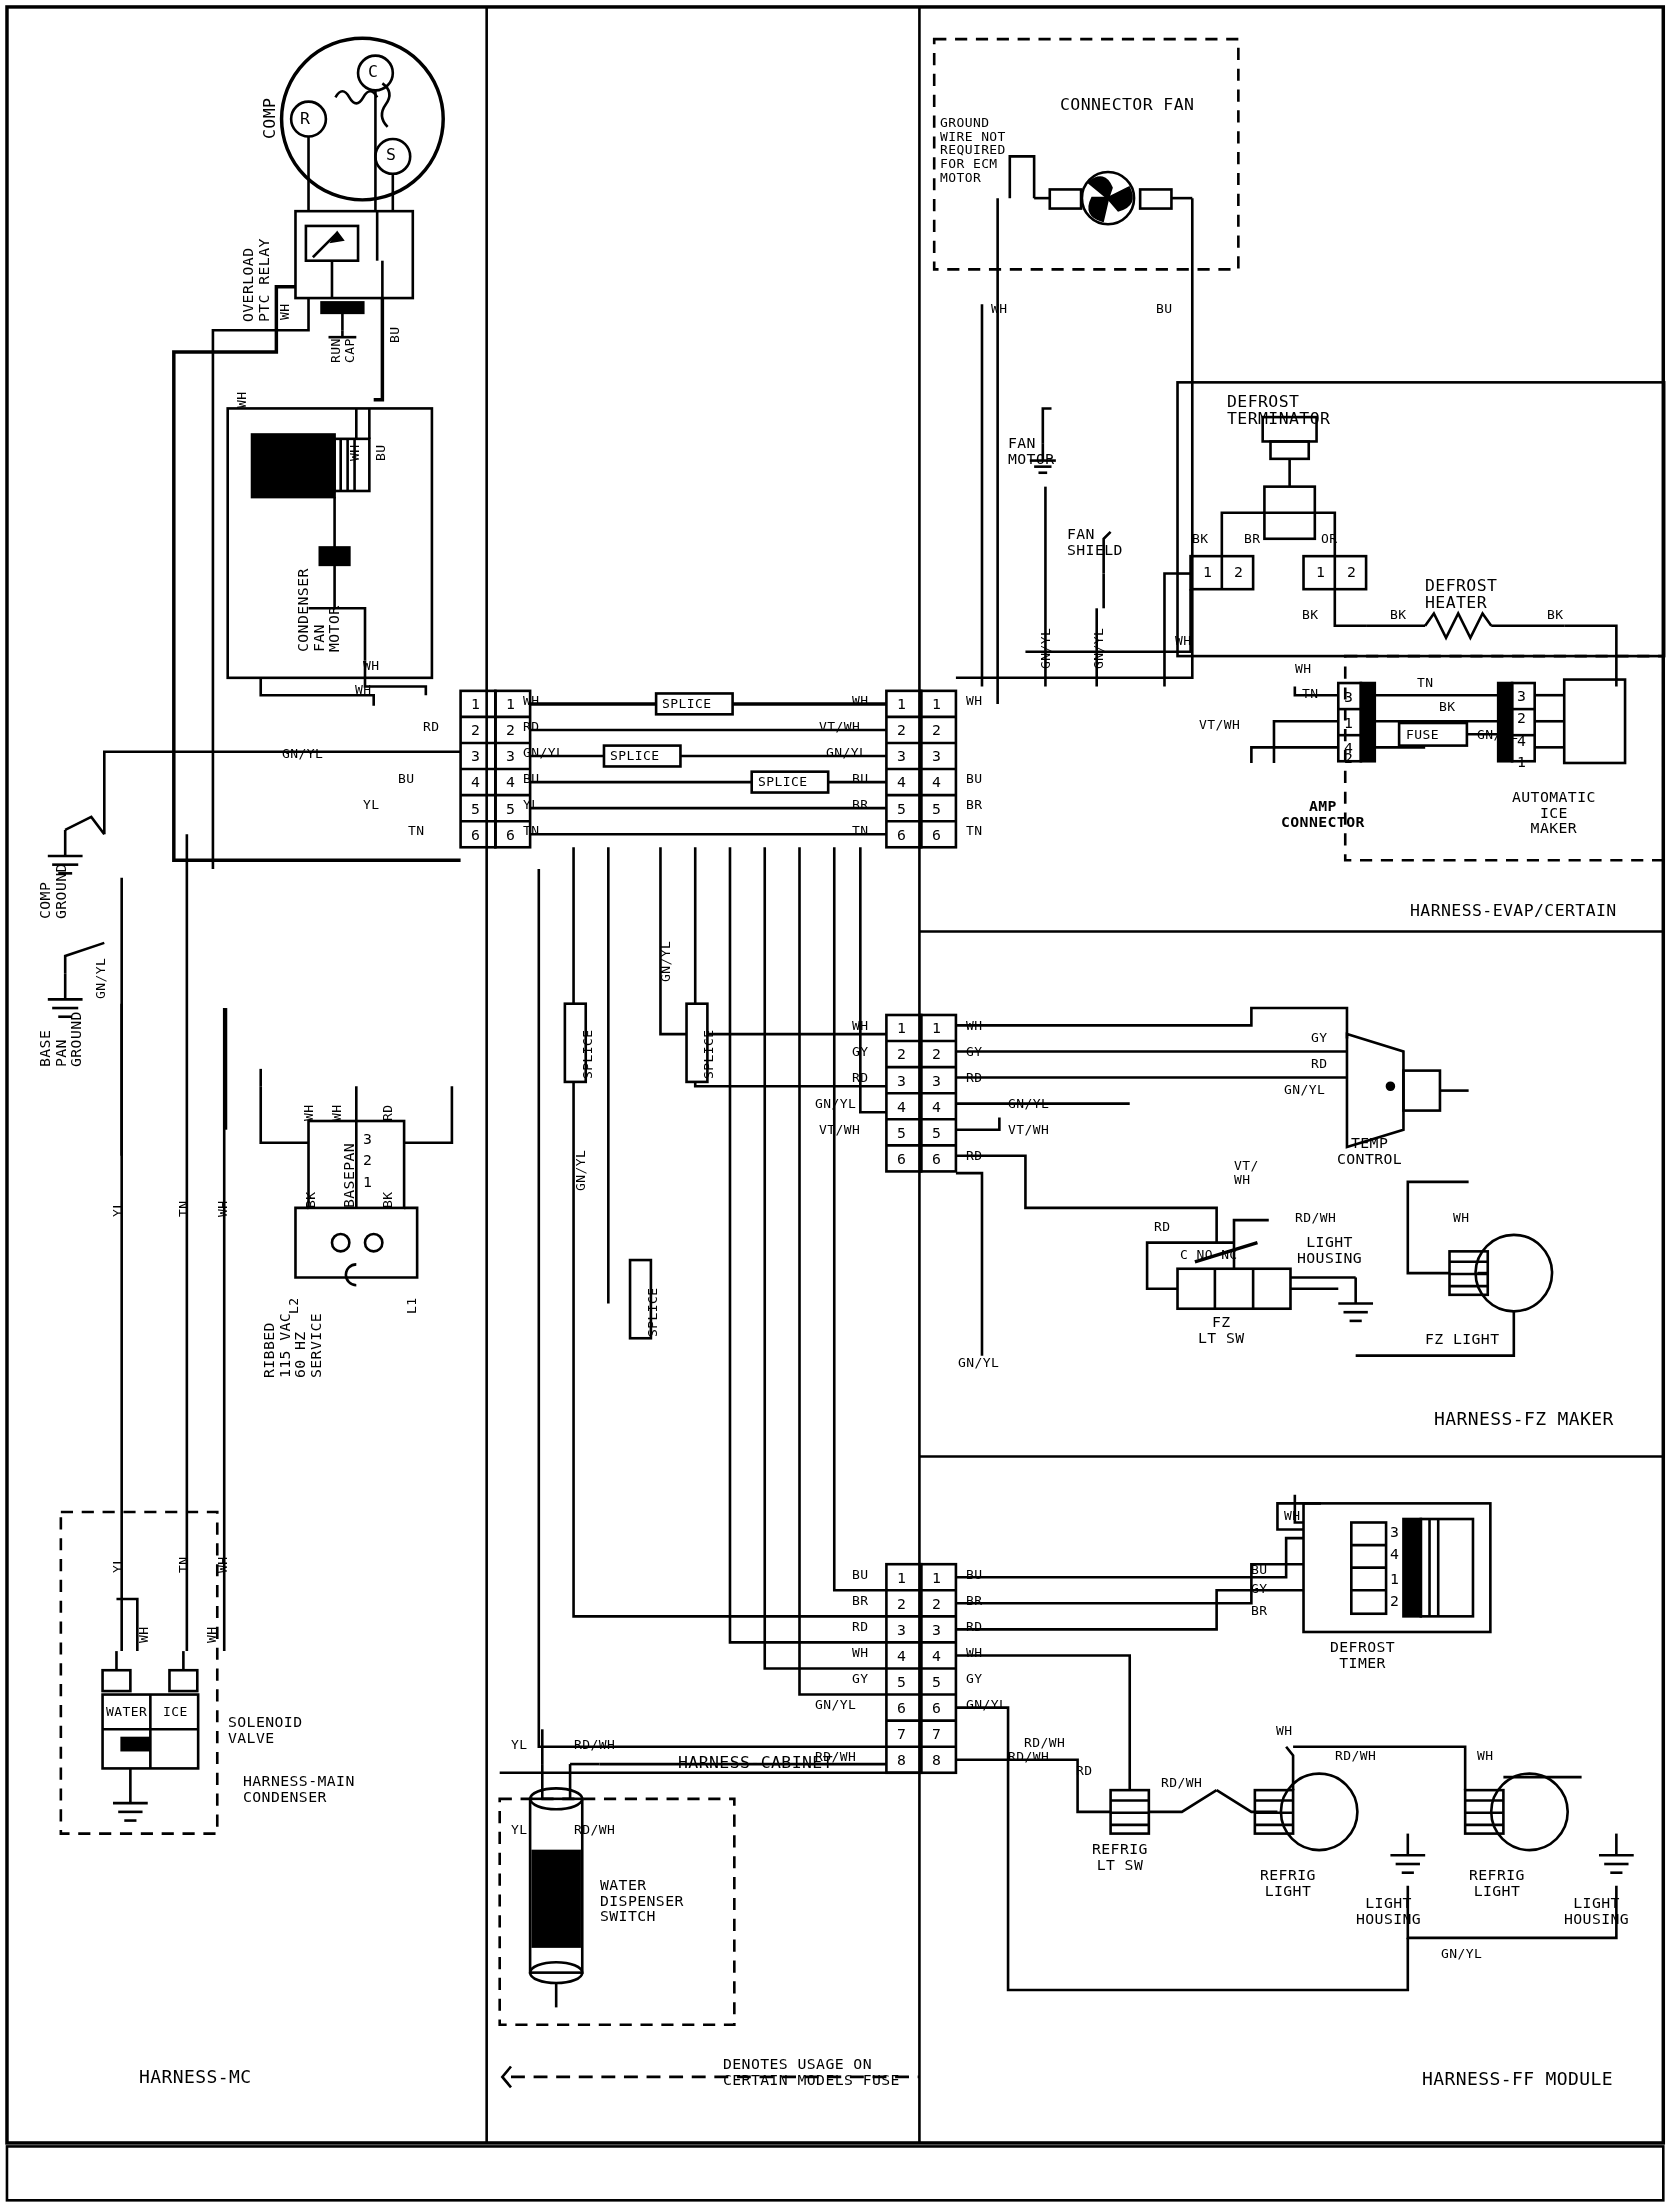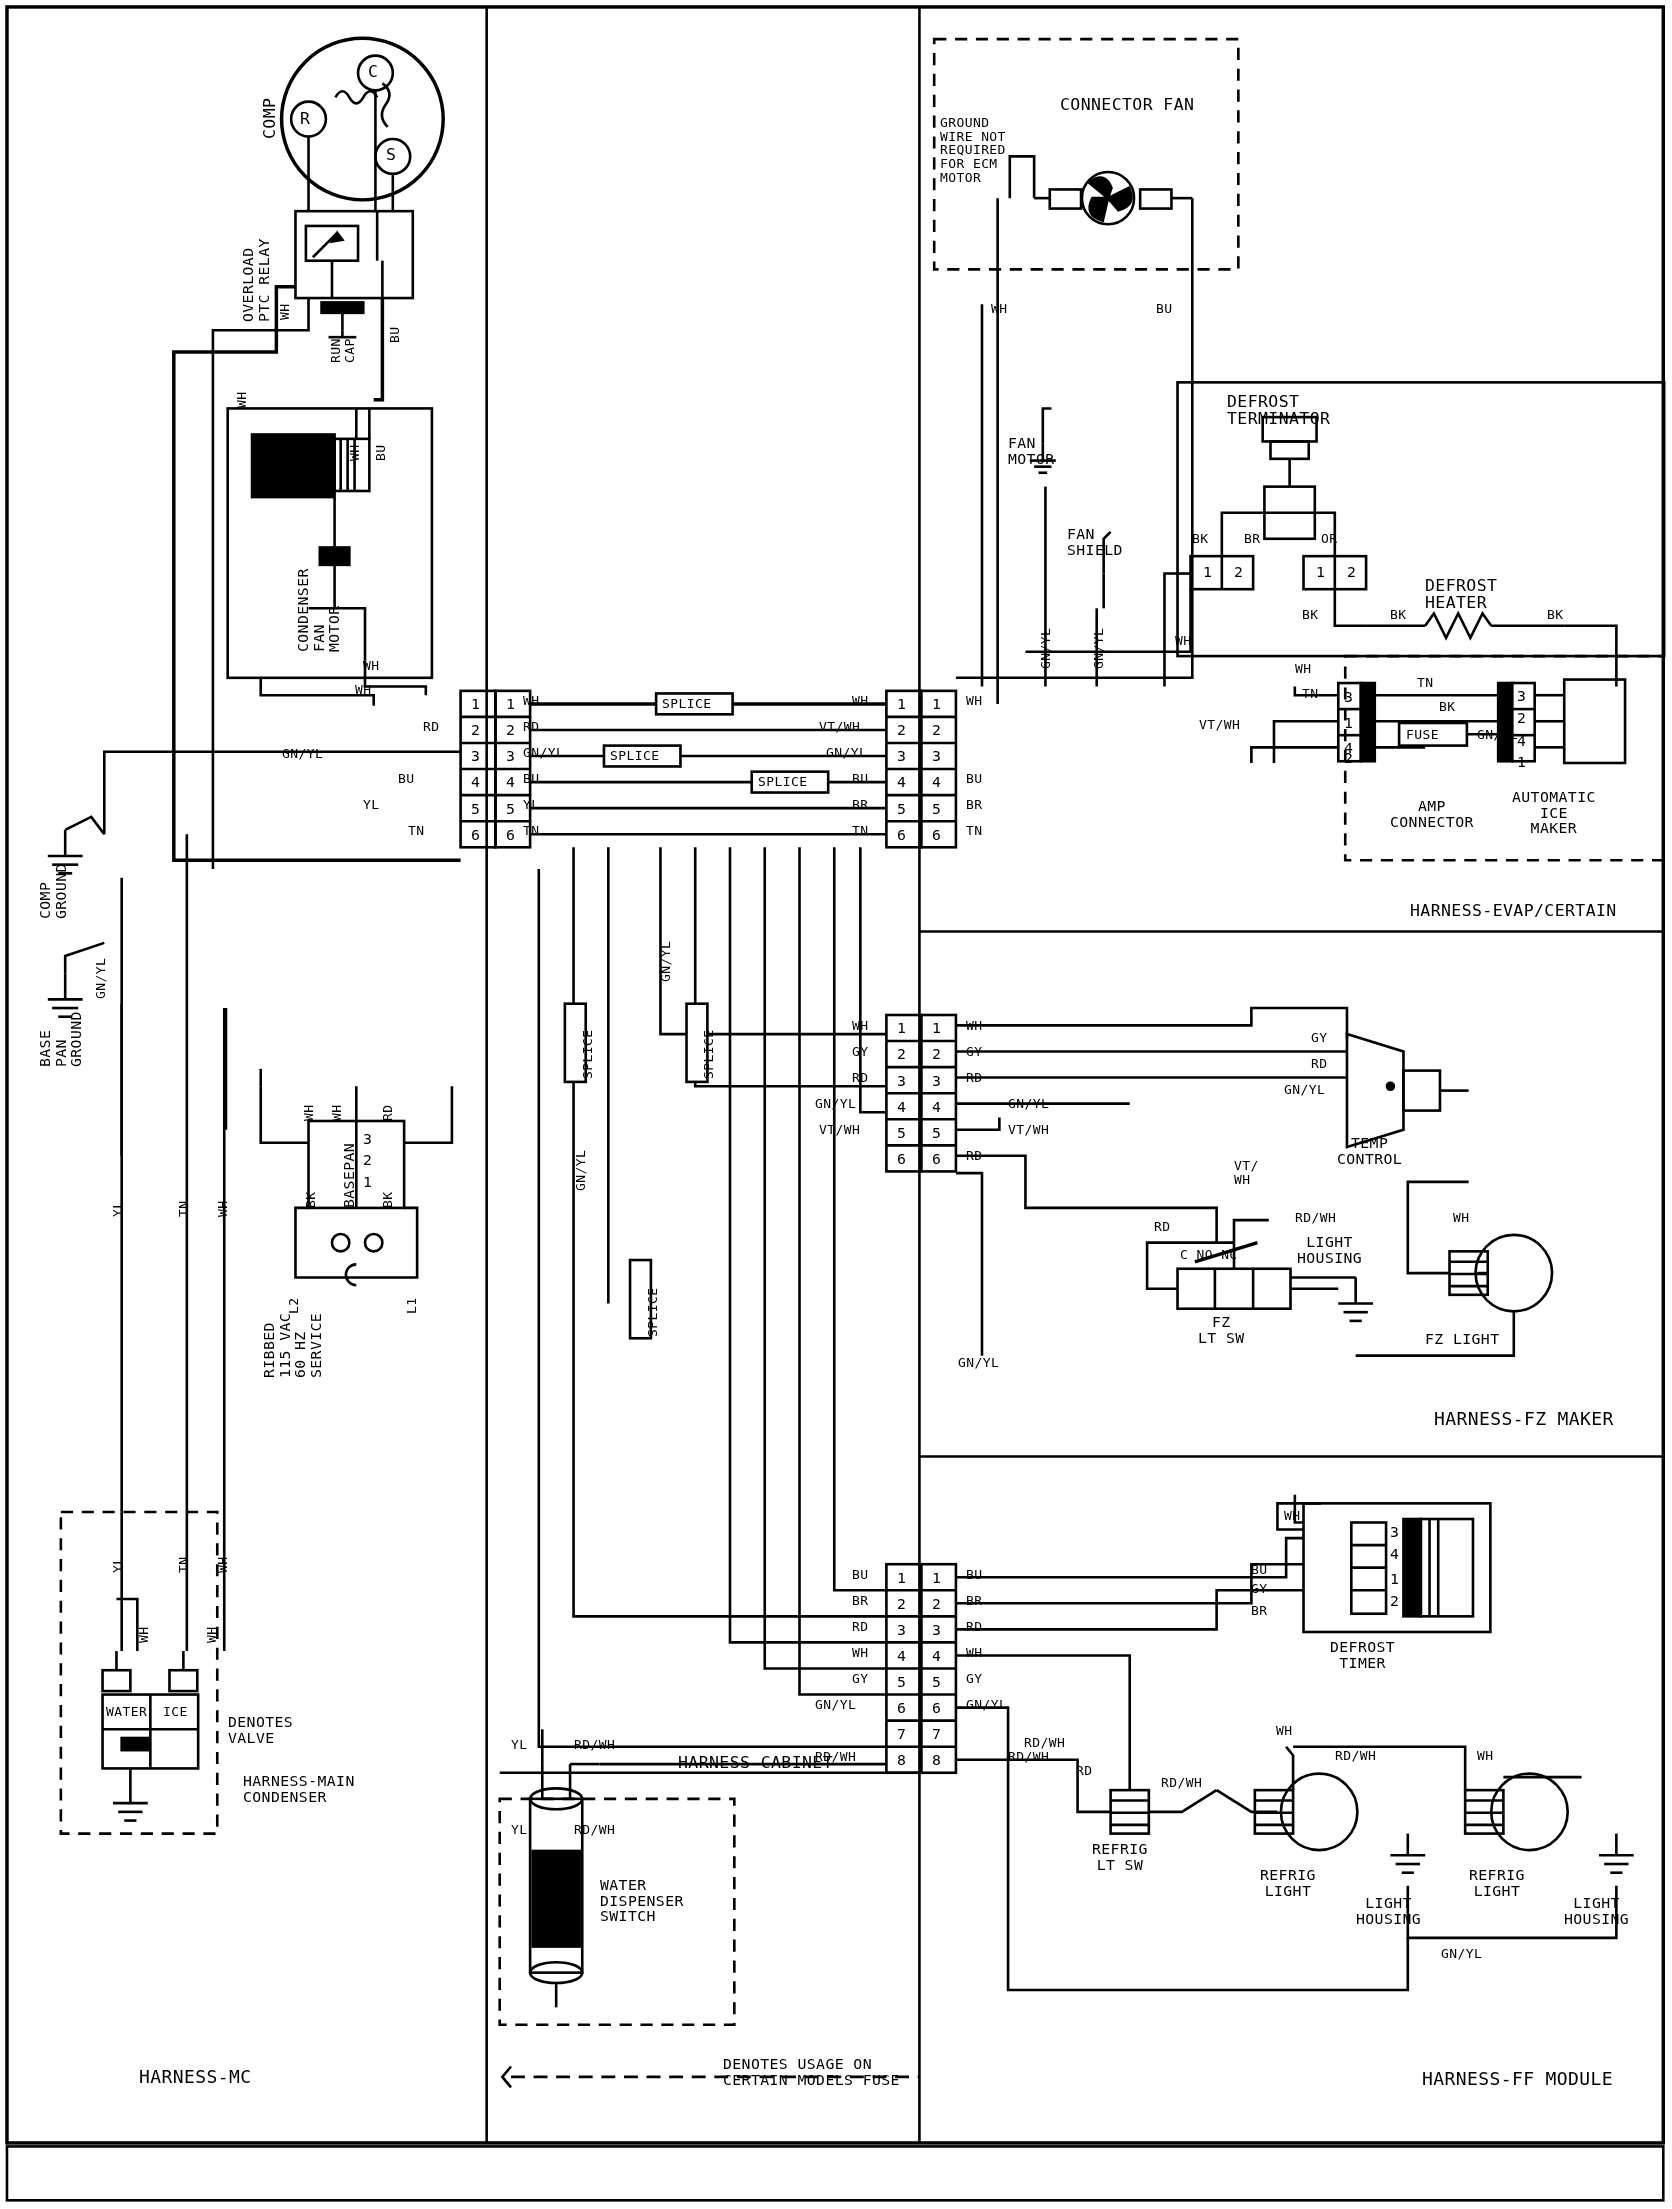--- a/index.html
+++ b/index.html
@@ -512,21 +512,21 @@
   <div class="pinnum" style="left:1344px; top:739px;">4</div>
   <div class="pinnum" style="left:1344px; top:749px;">2</div>
   <div class="pinnum" style="left:1517px; top:687px;">3</div>
   <div class="pinnum" style="left:1517px; top:709px;">2</div>
   <div class="pinnum" style="left:1517px; top:732px;">4</div>
   <div class="pinnum" style="left:1517px; top:753px;">1</div>
   <div class="lbl xs" style="left:1417px; top:676px;">TN</div>
   <div class="lbl xs" style="left:1439px; top:700px;">BK</div>
   <div class="lbl xs" style="left:1477px; top:728px;">GN/YL</div>
   <div class="lbl xs" style="left:1406px; top:728px;">FUSE</div>
-  <div class="lbl sm ctr" style="left:1390px; top:798px;">AMP
+  <div class="lbl sm ctr" style="left:1281px; top:798px;font-weight:bold;">AMP
 CONNECTOR</div>
   <div class="lbl sm ctr" style="left:1512px; top:789px;">AUTOMATIC
 ICE
 MAKER</div>
   <div class="lbl" style="left:1410px; top:902px;">HARNESS-EVAP/CERTAIN</div>
 
   <div class="lbl rot90 sm" style="left:37px; top:919px;">COMP
 GROUND</div>
   <div class="lbl rot90 sm" style="left:37px; top:1067px;">BASE
 PAN
@@ -552,21 +552,21 @@
   <div class="lbl rot90 sm" style="left:341px; top:1208px;">BASEPAN</div>
   <div class="lbl rot90 sm" style="left:261px; top:1378px;">RIBBED
 115 VAC
 60 HZ
 SERVICE</div>
   <div class="lbl rot90 xs" style="left:287px; top:1314px;">L2</div>
   <div class="lbl rot90 xs" style="left:405px; top:1314px;">L1</div>
 
   <div class="lbl xs" style="left:106px; top:1705px;">WATER</div>
   <div class="lbl xs" style="left:163px; top:1705px;">ICE</div>
-  <div class="lbl sm" style="left:228px; top:1714px;">DENOTES
+  <div class="lbl sm" style="left:228px; top:1714px;">SOLENOID
 VALVE</div>
   <div class="lbl sm" style="left:243px; top:1773px;">HARNESS-MAIN
 CONDENSER</div>
   <div class="lbl lg" style="left:139px; top:2068px;">HARNESS-MC</div>
 
   <div class="lbl xs" style="left:511px; top:1738px;">YL</div>
   <div class="lbl xs" style="left:574px; top:1738px;">RD/WH</div>
   <div class="lbl xs" style="left:511px; top:1823px;">YL</div>
   <div class="lbl xs" style="left:574px; top:1823px;">RD/WH</div>
   <div class="lbl sm" style="left:600px; top:1877px;">WATER

